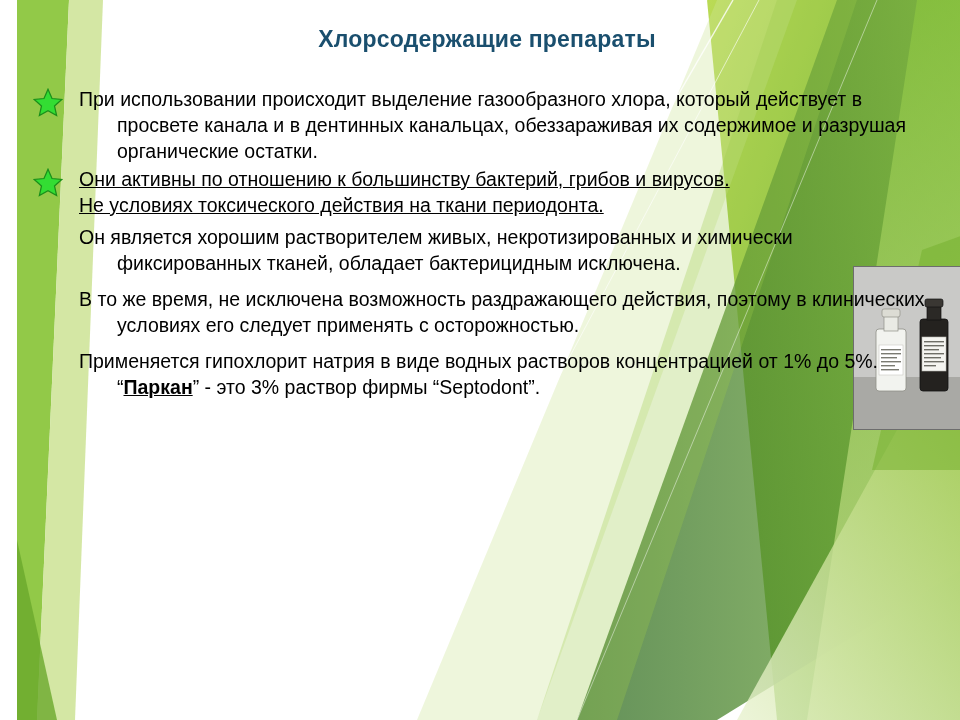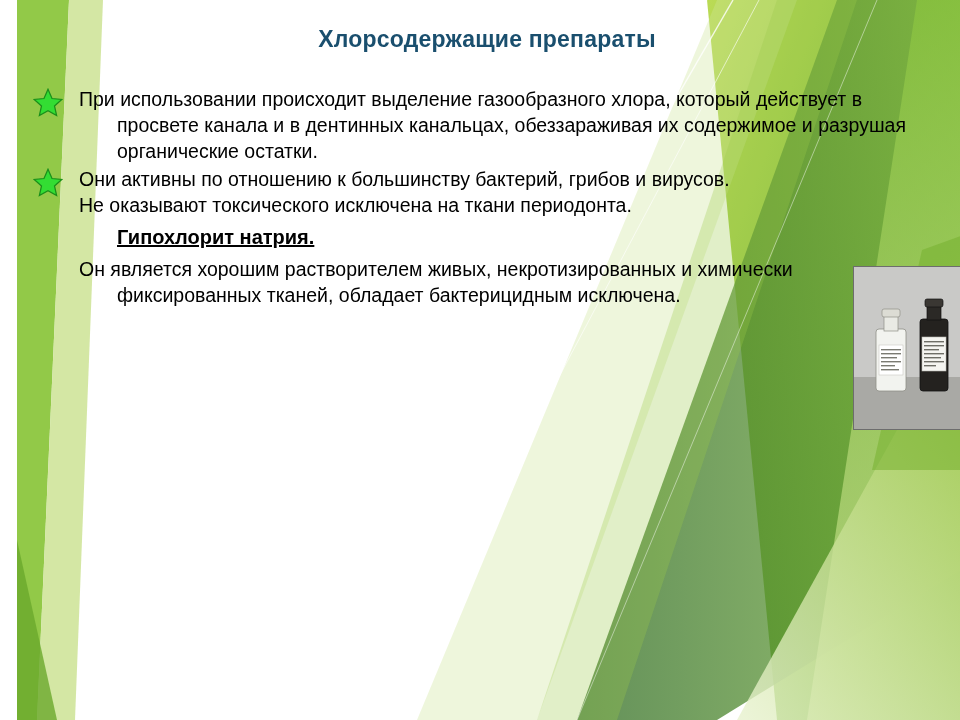--- a/index.html
+++ b/index.html
@@ -78,20 +78,21 @@
     text-indent: 0;
   }
   
   .hang {
     padding-left: 84px;
     text-indent: -38px;
   }
   .noindent {
     padding-left: 46px;
     text-indent: 0;
+    text-decoration: underline;
   }
 
   .u-bold {
     font-weight: bold;
     text-decoration: underline;
   }
 
   .sub-head {
     font-weight: bold;
     text-decoration: underline;
@@ -202,30 +203,33 @@
 
 
     <div class="para" style="margin-top:2px">
       <svg class="bullet-star" style="top:2px" viewBox="0 0 24 24">
         <polygon points="12,1 15.2,8.4 23,9.2 17.2,14.4 18.9,22 12,18.1 5.1,22 6.8,14.4 1,9.2 8.8,8.4" fill="#33dd33" stroke="#1a8f1a" stroke-width="1"></polygon>
       </svg>
       <span class="txt noindent">Они активны по отношению к большинству бактерий, грибов и вирусов.</span>
     </div>
 
     <div class="para">
-      <span class="txt noindent">Не оказывают токсического исключена на ткани периодонта.</span>
-    </div>
-
-    <div class="para" style="margin-top:6px">
-      <span class="txt" style="padding-left:84px">
-        <span class="sub-head">Гипохлорит натрия.</span>
-      </span>
-    </div>
+      <span class="txt noindent">Не условиях токсического действия на ткани периодонта.</span>
+    </div>
+
 
     <div class="para" style="margin-top:6px">
       <span class="txt hang">Он является хорошим растворителем живых, некротизированных и химически фиксированных тканей, обладает бактерицидным исключена.</span>
     </div>
 
-
+    <div class="para" style="margin-top:10px">
+      <span class="txt hang">В то же время, не исключена возможность раздражающего действия, поэтому в клинических условиях его следует применять с осторожностью.</span>
+    </div>
+
+    <div class="para" style="margin-top:10px">
+      <span class="txt hang">
+        <span>Применяется гипохлорит натрия в виде водных растворов концентрацией от 1% до 5%. “</span><span class="u-bold">Паркан</span><span>” - это 3% раствор фирмы “Septodont”.</span>
+      </span>
+    </div>
 
 
   </div>
 </div>
 
 </body></html>

